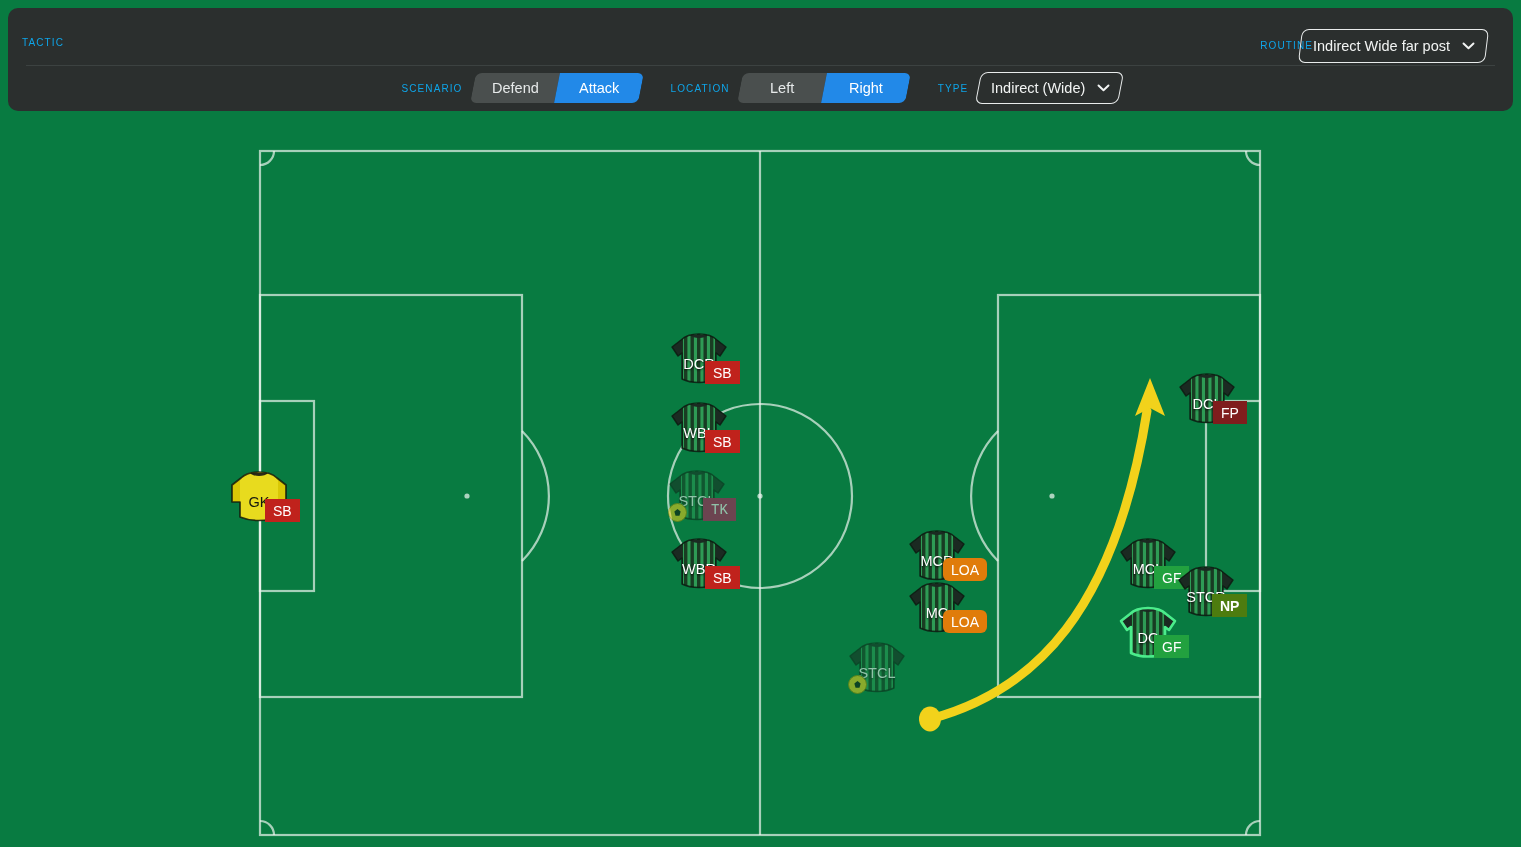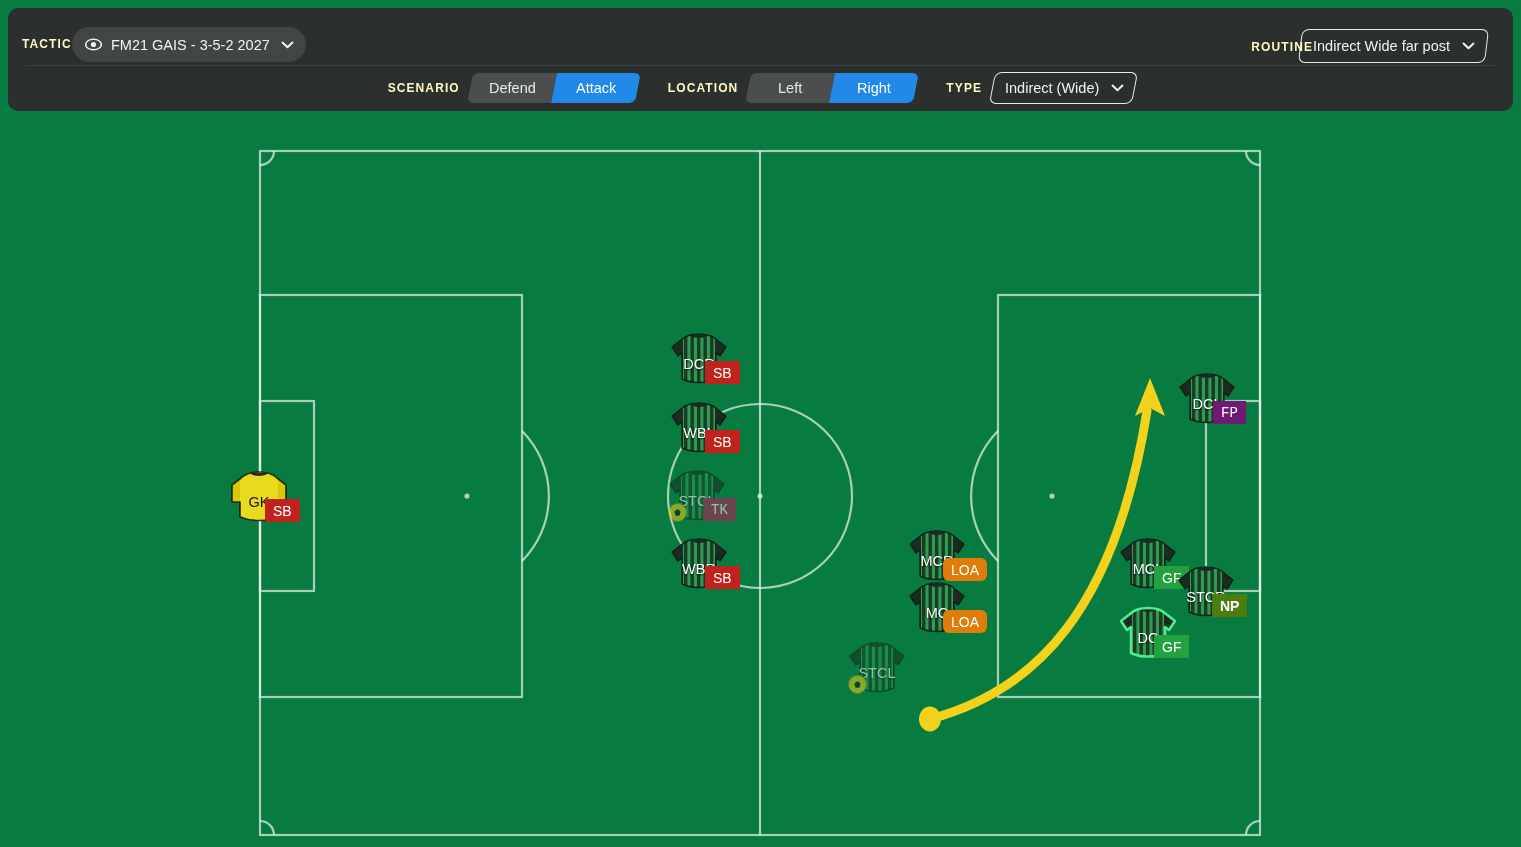--- a/index.html
+++ b/index.html
@@ -17,21 +17,21 @@
     box-sizing:border-box;
   }
   #header-row1{
     position:absolute;left:0;top:0;width:100%;height:57px;
   }
   #header-divider{
     position:absolute;left:18px;top:57px;width:1469px;height:1px;
     background:#3c4241;
   }
   .small-caps-label{
-    font-size:12px;font-weight:bold;color:#fef9c3;
+    font-size:10px;font-weight:normal;color:#0ea5e9;
     letter-spacing:1.1px;text-transform:uppercase;
     white-space:nowrap;
   }
   
   #tactic-label{position:absolute;left:14px;top:29px;}
   #tactic-pill{
     position:absolute;left:64px;top:19px;height:35px;
     background:#414645;border-radius:18px;
     display:flex;align-items:center;padding:0 12px 0 13px;
     cursor:pointer;
@@ -121,30 +121,20 @@
 </style>
 </head>
 <body>
 
 <div id="header-panel">
 
   <div id="header-row1">
 
     <div id="tactic-label" class="small-caps-label">TACTIC</div>
 
-    <div id="tactic-pill">
-      <svg class="eye" viewBox="0 0 20 14">
-        <ellipse cx="10" cy="7" rx="9.2" ry="6.2" fill="none" stroke="#f2f4f3" stroke-width="1.7"></ellipse>
-        <circle cx="10" cy="7" r="3" fill="#f2f4f3"></circle>
-      </svg>
-      <span id="tactic-name">FM21 GAIS - 3-5-2 2027</span>
-      <svg class="chev" viewBox="0 0 14 9">
-        <path d="M1.4 1.6 L7 7 L12.6 1.6" fill="none" stroke="#f2f4f3" stroke-width="2.2" stroke-linecap="round" stroke-linejoin="round"></path>
-      </svg>
-    </div>
 
     <div id="routine-label" class="small-caps-label">ROUTINE</div>
 
     <div id="routine-box">
       <span id="routine-value">Indirect Wide far post</span>
       <svg class="chev" viewBox="0 0 14 9">
         <path d="M1.4 1.6 L7 7 L12.6 1.6" fill="none" stroke="#f2f4f3" stroke-width="2.2" stroke-linecap="round" stroke-linejoin="round"></path>
       </svg>
     </div>
   </div>
@@ -444,21 +434,21 @@
             <rect x="42" y="4" width="3.4" height="49" fill="#19341f" opacity="0.92"></rect>
      <rect x="12" y="4" width="3" height="49" fill="#18331e"></rect>
      <rect x="47" y="4" width="3" height="49" fill="#18331e"></rect>
    </g>
    <path d="M13 10 L4 17 L10 26 L14 23 L14 12 Z" fill="#1b2a22"></path>
    <path d="M49 10 L58 17 L52 26 L48 23 L48 12 Z" fill="#1b2a22"></path>
    <path d="M22 5 C25 9, 37 9, 40 5" fill="#1b2a22"></path>
    <path d="M13 10 C17 6, 22 4, 31 4 C40 4, 45 6, 49 10 L58 17 L52 26 L48 23 L48 49 C43 51.5, 37 52.5, 31 52.5 C25 52.5, 19 51.5, 14 49 L14 23 L10 26 L4 17 Z" fill="none" stroke="rgba(10,25,15,0.85)" stroke-width="1.4" stroke-linejoin="round"></path>
   </svg>
     <div class="pname">DCL</div>
-    <div class="badge fp" style="background: #701a75; font-family: Liberation Mono, monospace;">FP</div>
+    <div class="badge fp" style="background: #7f1d1d;">FP</div>
   </div>
       <div class="player" style="left: 1117px; top: 424px;">
     <svg class="shirt" viewBox="0 0 62 54">
    <defs>
      <clipPath id="cbn9">
               <path d="M13 10 C17 6, 22 4, 31 4 C40 4, 45 6, 49 10 L58 17 L52 26 L48 23 L48 49 C43 51.5, 37 52.5, 31 52.5 C25 52.5, 19 51.5, 14 49 L14 23 L10 26 L4 17 Z"></path>
             </clipPath>
    </defs>
    <path d="M13 10 C17 6, 22 4, 31 4 C40 4, 45 6, 49 10 L58 17 L52 26 L48 23 L48 49 C43 51.5, 37 52.5, 31 52.5 C25 52.5, 19 51.5, 14 49 L14 23 L10 26 L4 17 Z" fill="#2E9B55"></path>
    <g clip-path="url(#cbn9)">

